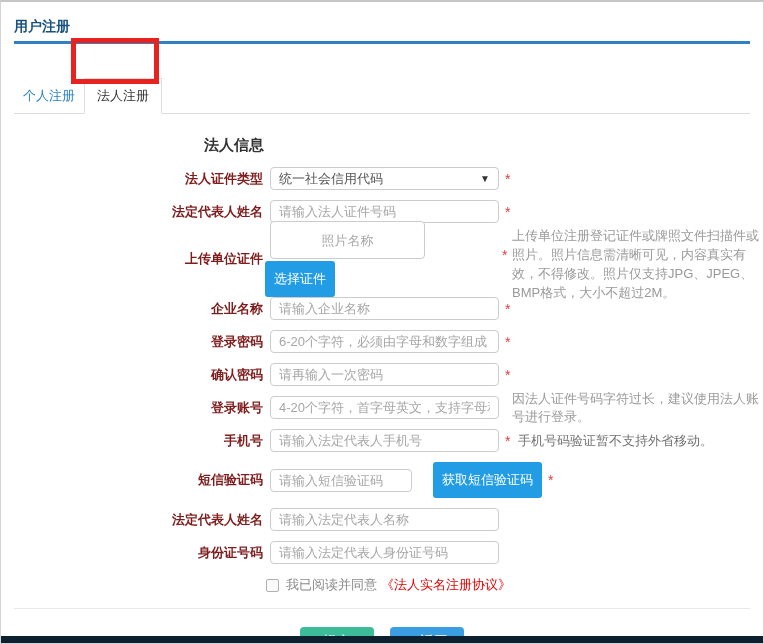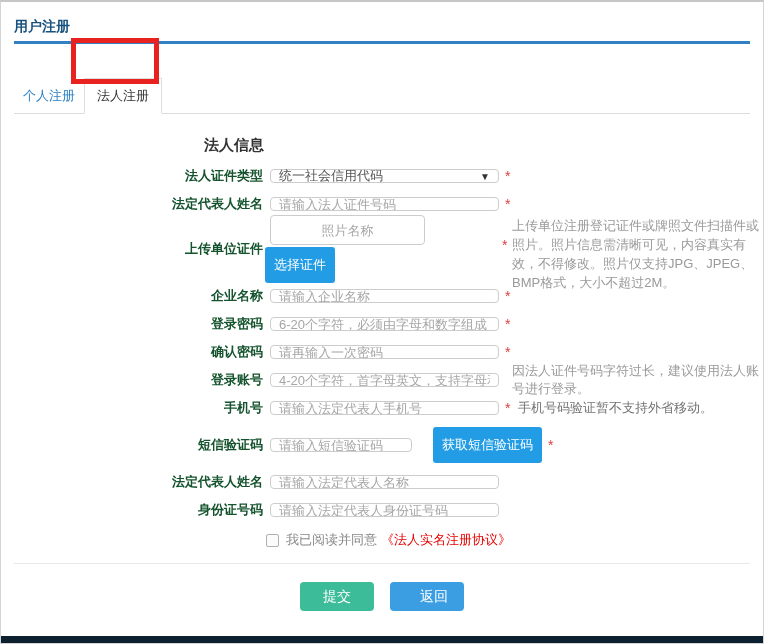--- a/index.html
+++ b/index.html
@@ -20,42 +20,42 @@
   }
   .annotation-box {
     position:absolute; left:70px; top:36px; width:88px; height:46px;
     border:5px solid #e8231f; z-index:5; pointer-events:none;
   }
   .form { position:relative; margin-top:22px; }
   .section-title { margin:0 0 12px 203px; font-size:15px; font-weight:bold; color:#333; }
   .row { position:relative; display:flex; align-items:center; margin-bottom:10px; }
   .row-label {
     width:269px; padding-right:7px; text-align:right; font-size:13px;
-    font-weight:bold; color:#14532d; flex:none;
+    font-weight:bold; color:#7f1d1d; flex:none;
   }
   .txt, .sel {
-    width:229px; height:14px; border:1px solid #ccc; border-radius:4px;
+    width:229px; height:23px; border:1px solid #ccc; border-radius:4px;
     padding:0 8px; font-size:13px; color:#555; background:#fff;
     font-family:"Liberation Sans","DejaVu Sans",sans-serif;
   }
   .txt::placeholder { color:#a6a6a6; opacity:1; }
   .sel { display:flex; align-items:center; justify-content:space-between; cursor:pointer; }
   .sel .arrow { font-size:10px; color:#333; }
   .req { color:#e23b3b; font-size:14px; margin-left:6px; flex:none; }
   .help-gray {
     position:absolute; left:511px; top:50%; transform:translateY(-50%);
     width:250px; font-size:13px; line-height:1.42; color:#9a9a9a;
   }
   .help-pink {
     position:absolute; left:517px; top:50%; transform:translateY(-50%);
     white-space:nowrap; font-size:13px; color:#737373;
   }
   .row-upload { height:52px; margin:8px 0 12px; }
   .upload-box { display:flex; flex-direction:column; align-items:flex-start; }
-  .photo-input { width:155px; height:30px; text-align:center; }
+  .photo-input { width:155px; height:38px; text-align:center; }
   .btn-small {
     border:none; background:#219ce5; color:#fff; font-size:13px; height:36px;
     padding:0 9px; border-radius:3px; cursor:pointer;
     font-family:"Liberation Sans","DejaVu Sans",sans-serif;
   }
   .choose-btn { margin:2px 0 0 -5px; }
   .upload-help {
     position:absolute; left:511px; top:-6px; width:248px;
     font-size:13px; line-height:1.45; color:#9a9a9a;
   }

